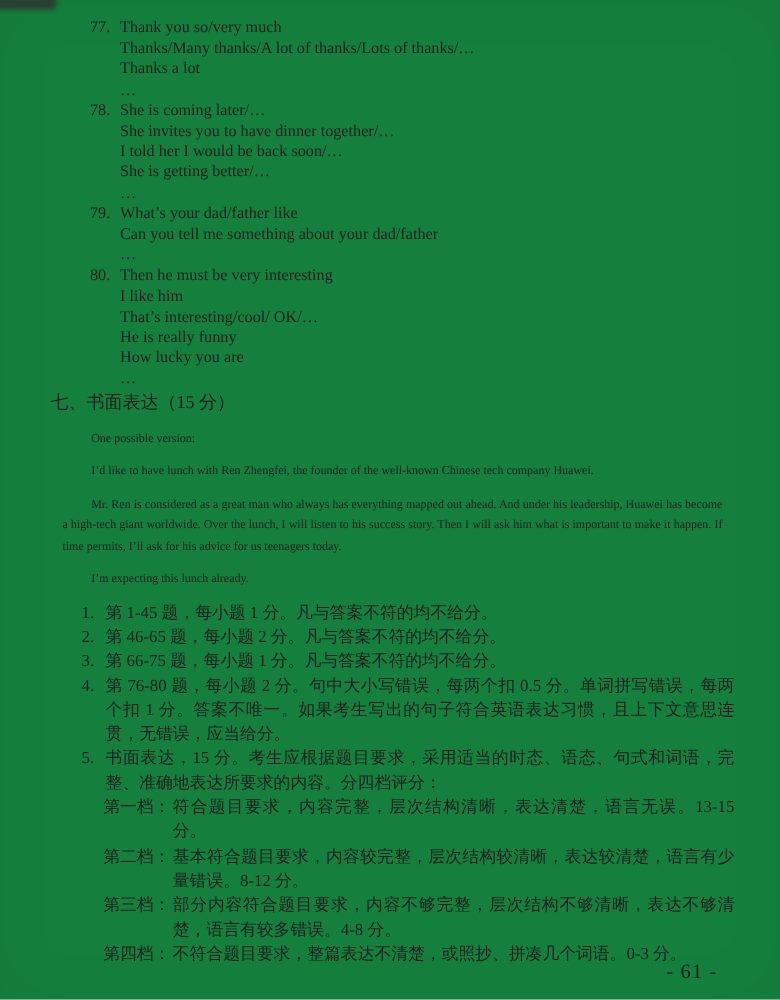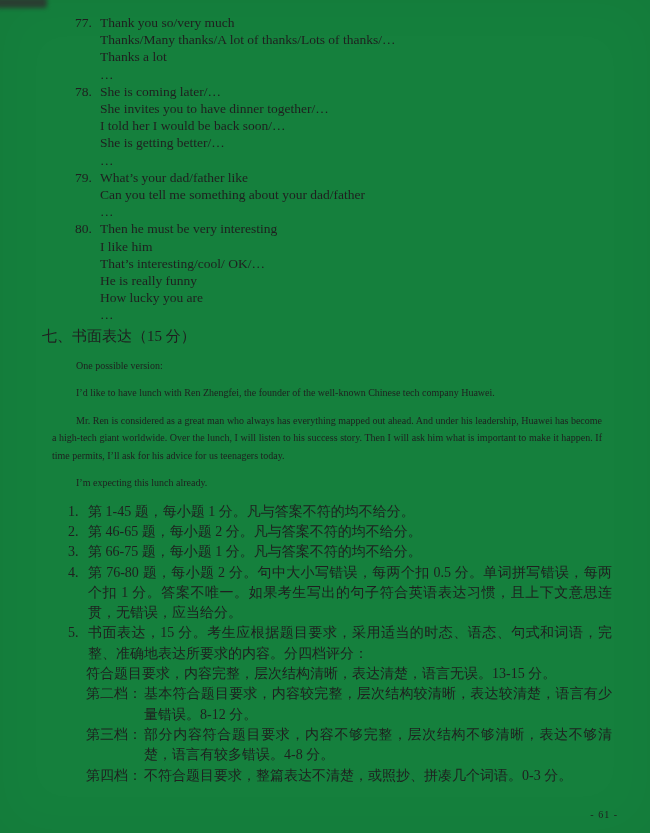--- a/index.html
+++ b/index.html
@@ -36,22 +36,22 @@
   .scoring{margin-top:2px;}
   .score-heading{font-weight:bold;font-size:14.5px;line-height:21px;font-family:"Liberation Sans","DejaVu Sans",sans-serif;}
   .rule{display:flex;margin-left:26px;}
   .rule-num{width:20px;flex:none;font-size:14px;line-height:20.3px;}
   .rule-text{flex:1;font-size:14px;line-height:20.3px;text-align:justify;}
   .tier{display:flex;margin-left:44px;}
   .tier-label{width:58px;flex:none;font-size:14px;line-height:20.3px;}
   .tier-text{flex:1;font-size:14px;line-height:20.3px;text-align:justify;}
 
   .page-number{
-    position:absolute;right:32px;bottom:13px;
-    font-size:10px;letter-spacing:1px;
+    position:absolute;right:52px;bottom:13px;
+    font-size:17px;letter-spacing:1px;
   }
 </style>
 </head>
 <body>
 
 <div class="page">
   <div class="smudge"></div>
 
   <div class="content">
 
@@ -135,20 +135,21 @@
       <div class="rule">
         <span class="rule-num">4.</span>
         <span class="rule-text">第 76-80 题，每小题 2 分。句中大小写错误，每两个扣 0.5 分。单词拼写错误，每两个扣 1 分。答案不唯一。如果考生写出的句子符合英语表达习惯，且上下文意思连贯，无错误，应当给分。</span>
       </div>
       <div class="rule">
         <span class="rule-num">5.</span>
         <span class="rule-text">书面表达，15 分。考生应根据题目要求，采用适当的时态、语态、句式和词语，完整、准确地表达所要求的内容。分四档评分：</span>
       </div>
 
       <div class="tier">
+        <span class="tier-label">第一档：</span>
         <span class="tier-text">符合题目要求，内容完整，层次结构清晰，表达清楚，语言无误。13-15 分。</span>
       </div>
       <div class="tier">
         <span class="tier-label">第二档：</span>
         <span class="tier-text">基本符合题目要求，内容较完整，层次结构较清晰，表达较清楚，语言有少量错误。8-12 分。</span>
       </div>
       <div class="tier">
         <span class="tier-label">第三档：</span>
         <span class="tier-text">部分内容符合题目要求，内容不够完整，层次结构不够清晰，表达不够清楚，语言有较多错误。4-8 分。</span>
       </div>

